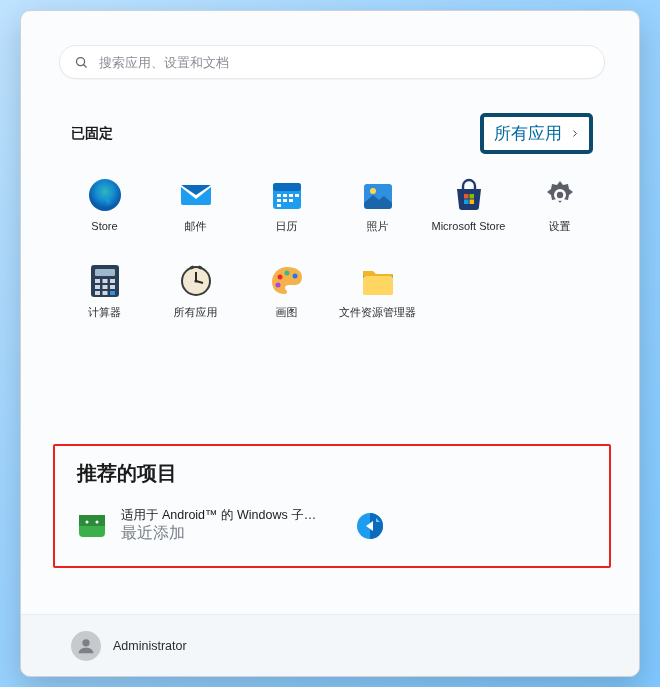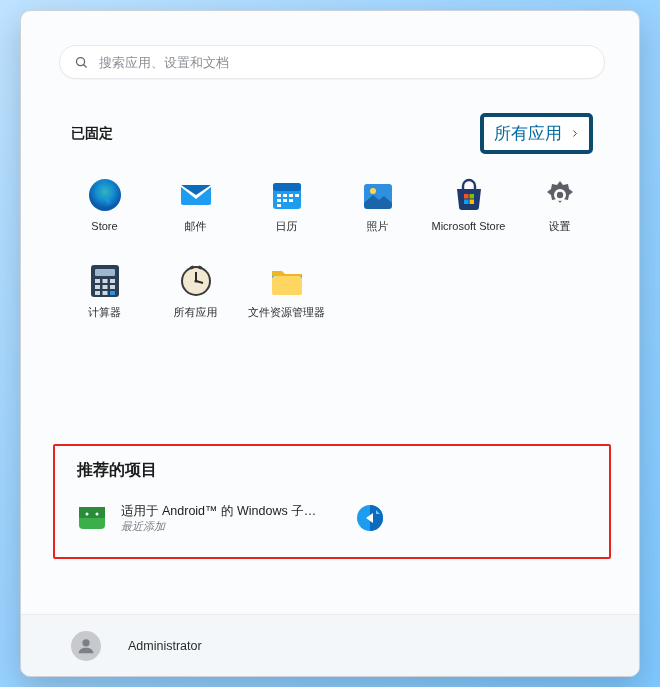--- a/index.html
+++ b/index.html
@@ -72,35 +72,35 @@
     font-size: 11px; color: #2b2b2b; text-align: center;
     line-height: 1.2; max-width: 86px;
     white-space: nowrap; overflow: hidden; text-overflow: ellipsis;
   }
   .recommended-box {
     border: 2px solid #e7221f;
     border-radius: 2px;
     margin: 16px -6px 0 -6px;
     padding: 10px 14px 18px 14px;
   }
-  .rec-title { font-size: 16px; font-weight: 600; color: #1b1b1b; margin: 4px 0 16px 8px; font-family: Liberation Serif, serif; }
+  .rec-title { font-size: 20px; font-weight: 600; color: #1b1b1b; margin: 4px 0 16px 8px; font-family: Liberation Serif, serif; }
   .rec-grid { display: grid; grid-template-columns: 1fr 1fr; column-gap: 20px; }
   .rec-item { display: flex; align-items: center; gap: 12px; cursor: pointer; border-radius: 6px; padding: 4px 6px; }
   .rec-icon { width: 34px; height: 34px; display: flex; align-items: center; justify-content: center; flex-shrink: 0; }
   .rec-text-title { font-size: 12.5px; color: #1b1b1b; line-height: 1.3; white-space: nowrap; overflow: hidden; text-overflow: ellipsis; max-width: 200px; }
-  .rec-text-sub { font-size: 11px; color: #7a8088; line-height: 1.3; font-style: italic; }
+  .rec-text-sub { font-size: 16px; color: #7a8088; line-height: 1.3; }
   .footer {
     height: 62px;
     border-top: 1px solid rgba(0,0,0,0.04);
     background: #f4f7f9;
     border-radius: 0 0 10px 10px;
     display: flex; align-items: center;
     padding: 0 40px;
   }
-  .user-block { display: flex; align-items: center; gap: 27px; cursor: pointer; padding: 6px 10px; border-radius: 6px; }
+  .user-block { display: flex; align-items: center; gap: 12px; cursor: pointer; padding: 6px 10px; border-radius: 6px; }
   .avatar {
     width: 30px; height: 30px; border-radius: 50%;
     background: #c7c9cd;
     display: flex; align-items: center; justify-content: center;
   }
   .user-name { font-size: 12.5px; color: #2b2b2b; }
 </style>
 </head>
 <body>
 
@@ -236,20 +236,32 @@
           <svg width="36" height="36" viewBox="0 0 36 36">
               <circle cx="18" cy="18" r="14" fill="#f3e9d2" stroke="#3a3a3a" stroke-width="2"></circle>
               <line x1="18" y1="18" x2="18" y2="9" stroke="#2a2a2a" stroke-width="2"></line>
               <line x1="18" y1="18" x2="25" y2="20" stroke="#2a2a2a" stroke-width="2"></line>
               <circle cx="18" cy="18" r="1.6" fill="#2a2a2a"></circle>
               <rect x="12" y="3" width="4" height="3" rx="1" fill="#3a3a3a" transform="rotate(-25 14 4.5)"></rect>
               <rect x="20" y="3" width="4" height="3" rx="1" fill="#3a3a3a" transform="rotate(25 22 4.5)"></rect>
             </svg>
         </div>
         <div class="app-label">所有应用</div>
+      </div>
+      <div class="app-tile">
+        <div class="app-icon">
+          <svg width="36" height="36" viewBox="0 0 36 36">
+              <path d="M18 4 C9 4 3 11 3 19 c0 7 5 12 12 12 c3 0 4 -2 2 -4 c-2 -2 -1 -5 3 -5 h6 c5 0 7 -4 7 -8 C33 8 27 4 18 4 z" fill="#f4b24a"></path>
+              <circle cx="11" cy="14" r="2.5" fill="#e23"></circle>
+              <circle cx="18" cy="10" r="2.5" fill="#3b8"></circle>
+              <circle cx="26" cy="13" r="2.5" fill="#27e"></circle>
+              <circle cx="9" cy="22" r="2.5" fill="#a4e"></circle>
+            </svg>
+        </div>
+        <div class="app-label">画图</div>
       </div>
       <div class="app-tile">
         <div class="app-icon">
           <svg width="36" height="32" viewBox="0 0 36 32">
               <path d="M3 6 h10 l3 3 h17 v18 a3 3 0 0 1 -3 3 h-24 a3 3 0 0 1 -3 -3 z" fill="#f0b429"></path>
               <rect x="3" y="11" width="30" height="4" fill="#1e9cf0"></rect>
               <rect x="3" y="11" width="30" height="19" rx="3" fill="#ffd662"></rect>
             </svg>
         </div>
         <div class="app-label">文件资源管理器</div>

